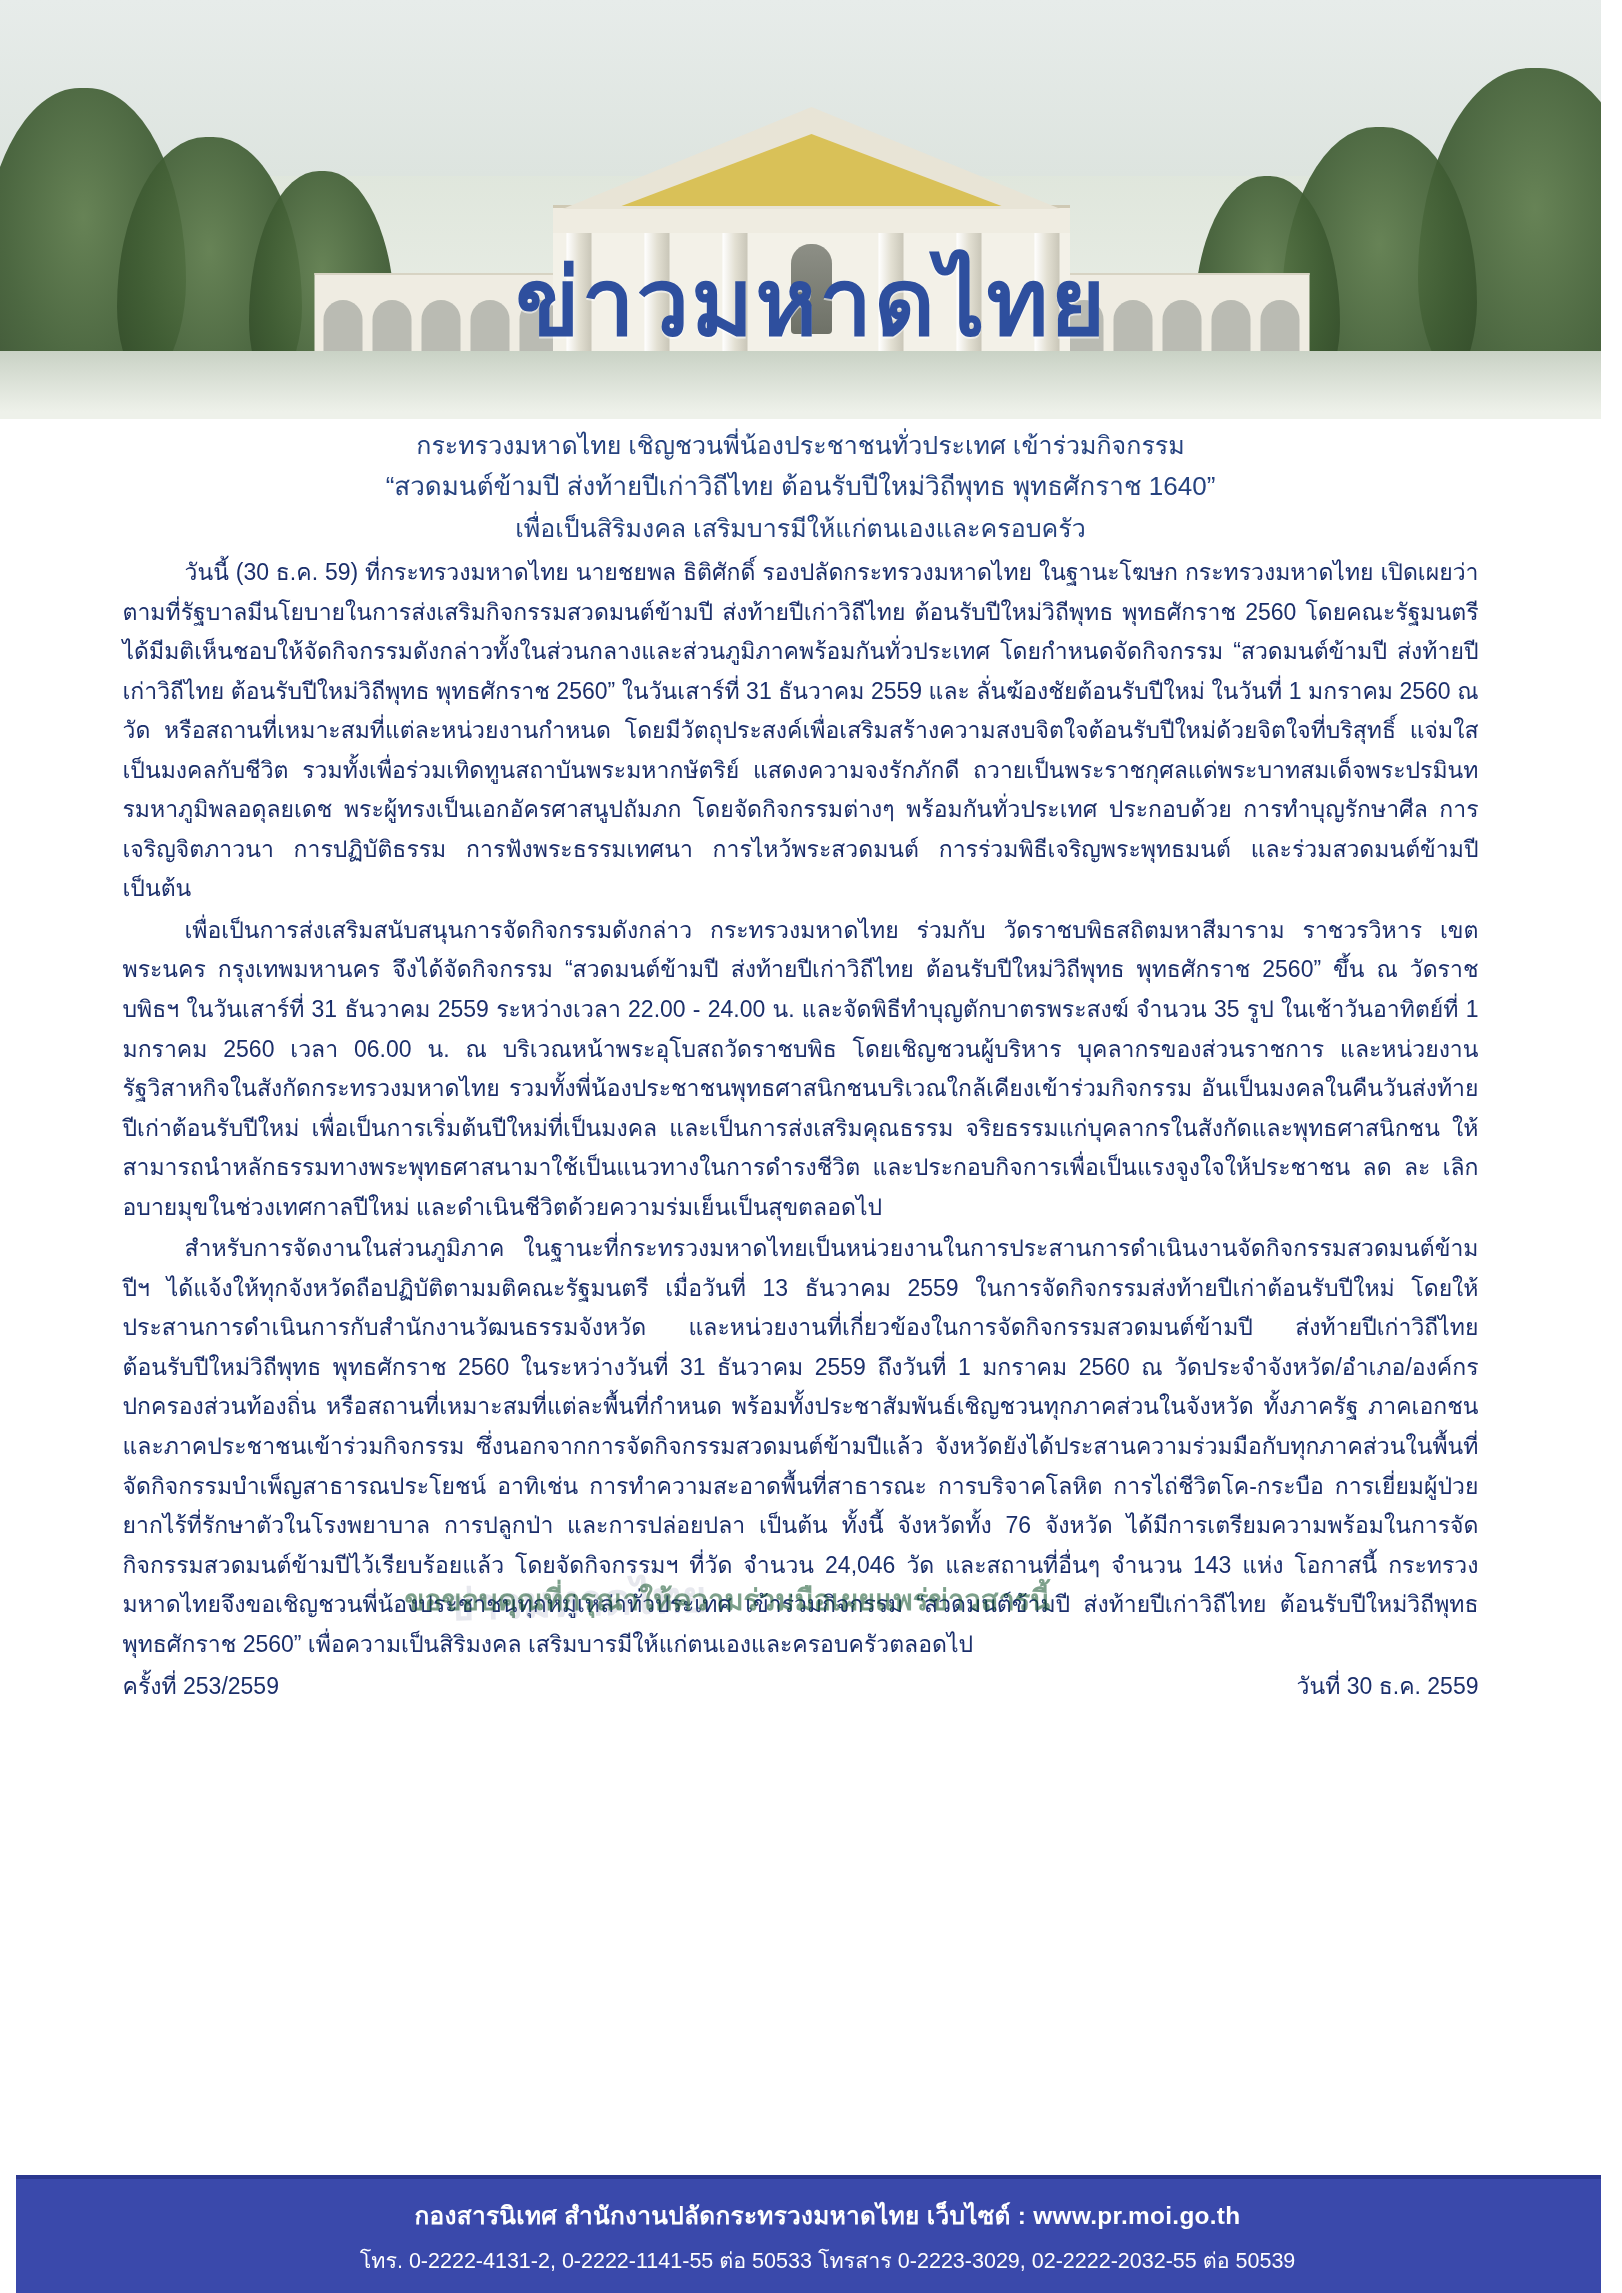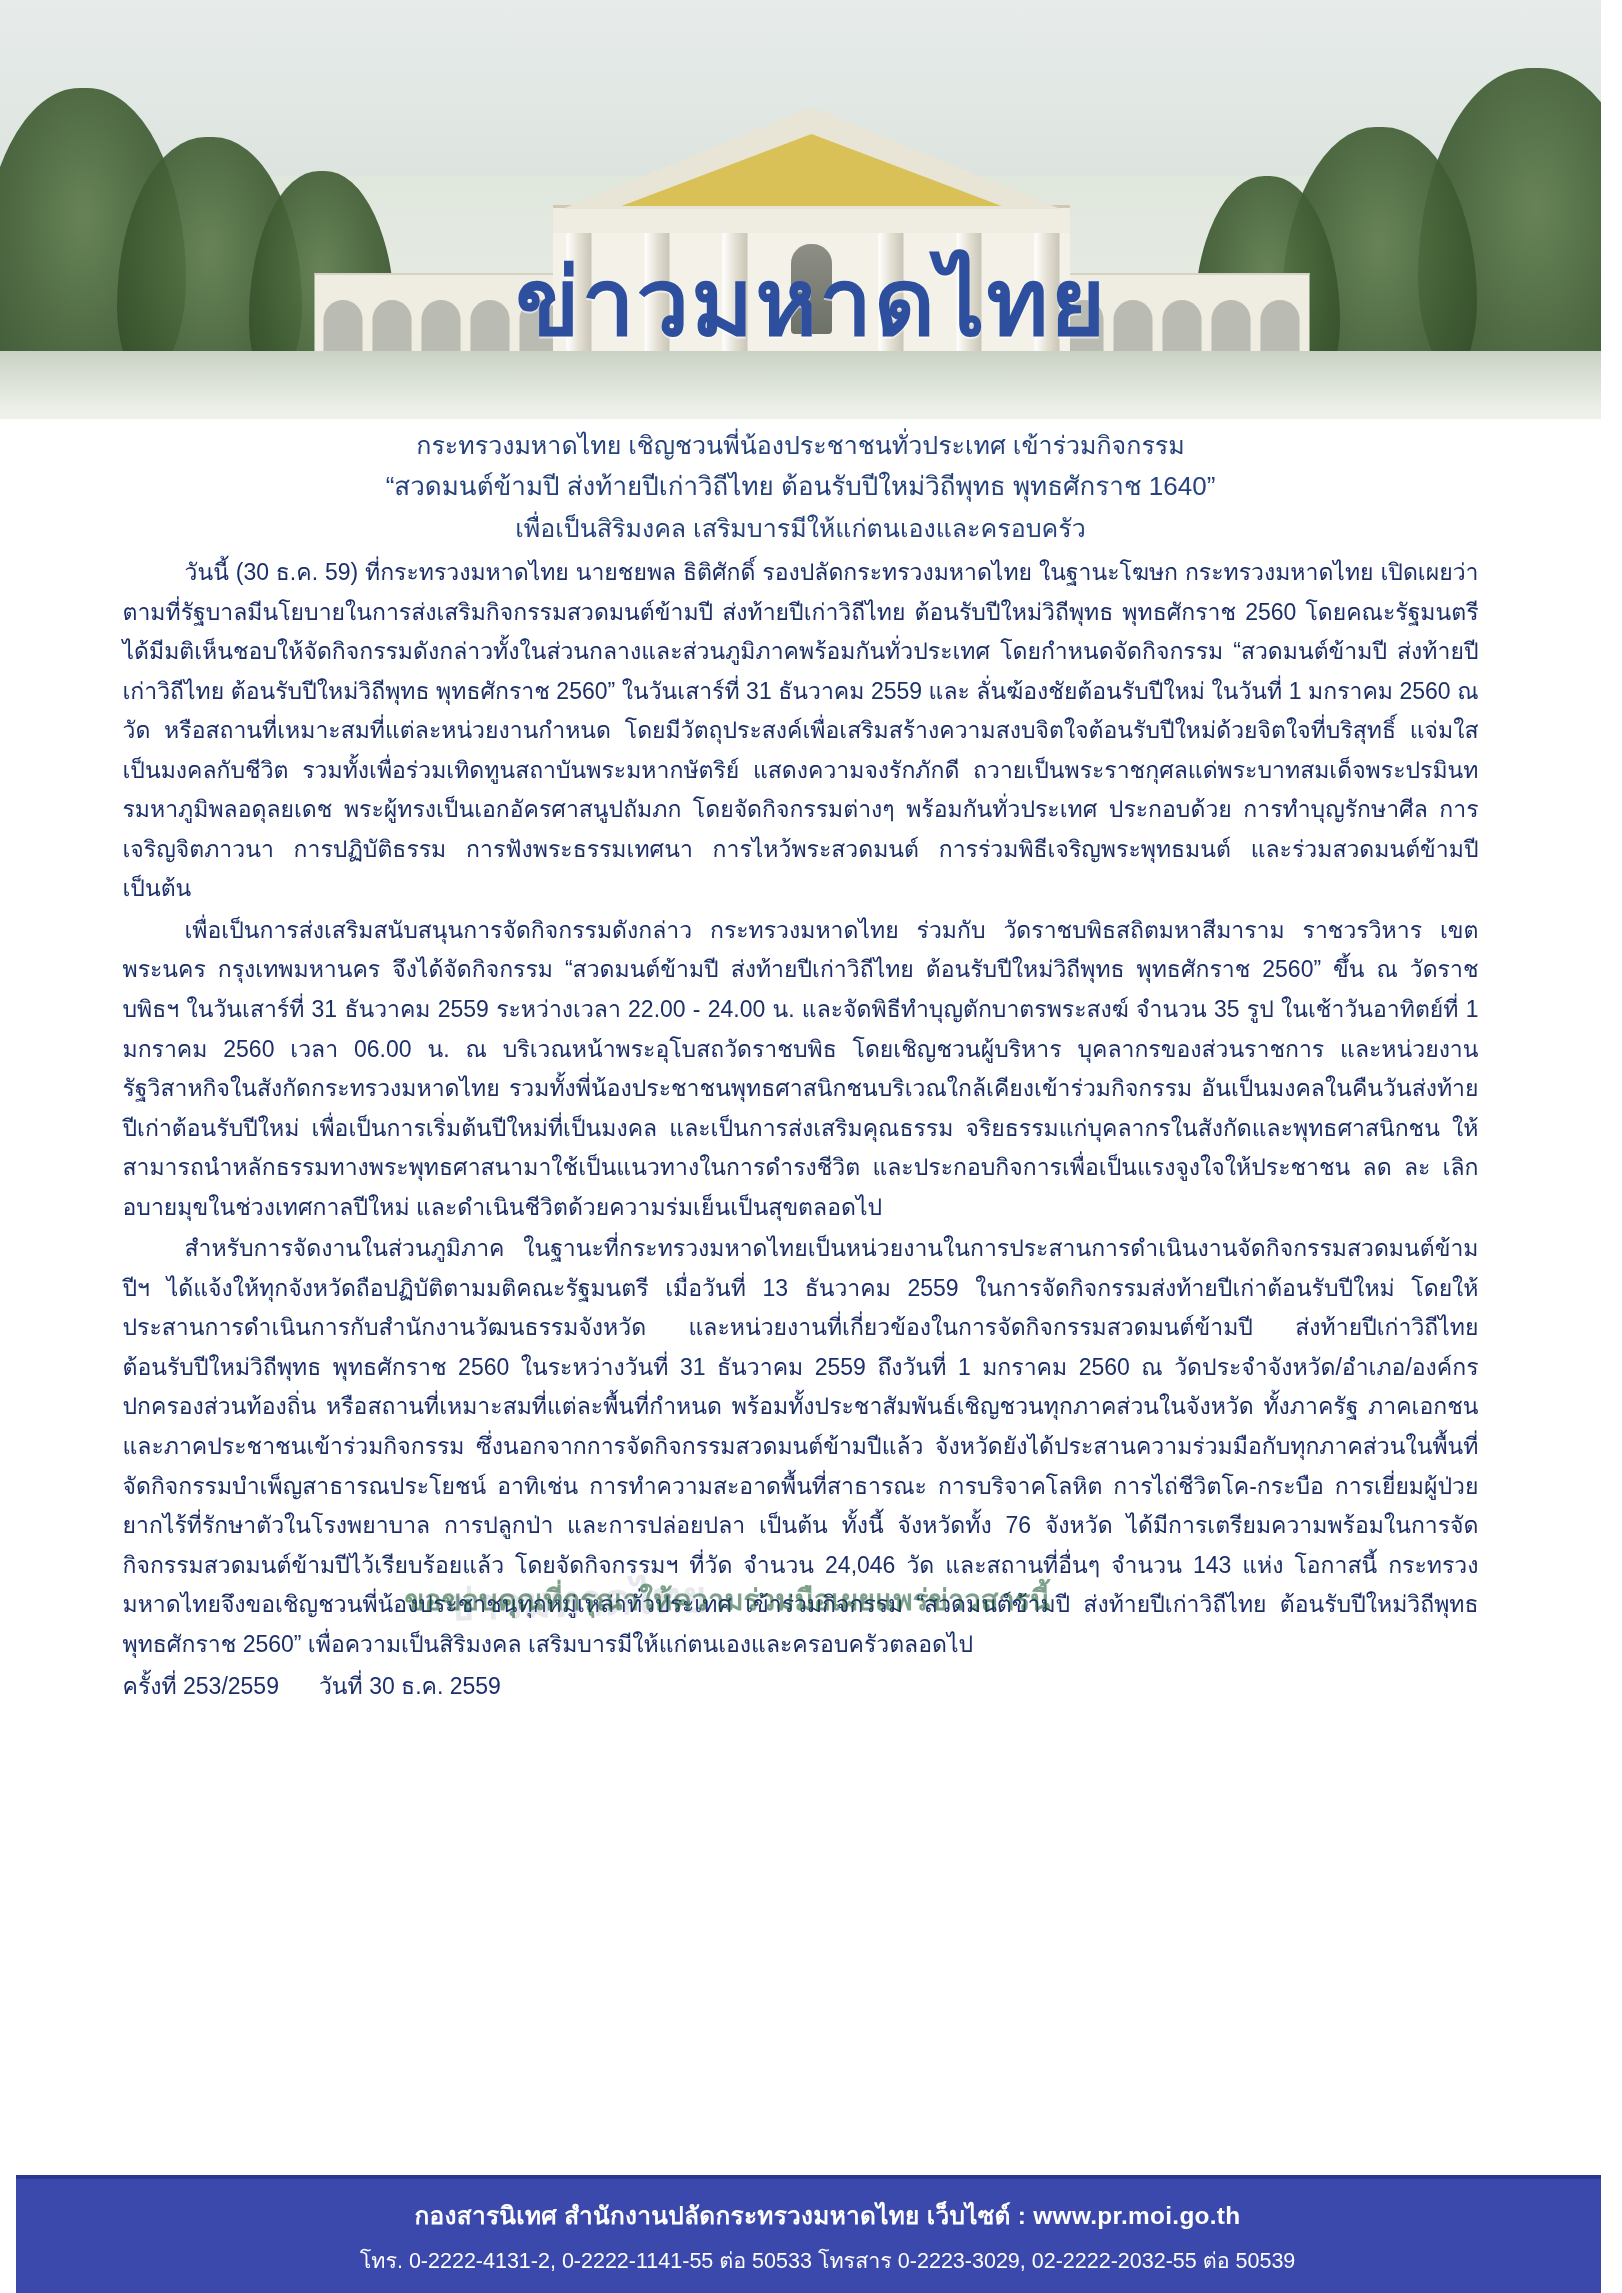--- a/index.html
+++ b/index.html
@@ -135,21 +135,21 @@
   .thanks{
     position:absolute;left:282px;bottom:41px;
     font-family:"Liberation Sans", sans-serif;
     font-size:29px;font-weight:bold;color:#14532d;opacity:.55;
     white-space:nowrap;
   }
 
   
   .meta{
     width:1356px;margin:3.9px auto 0;
-    display:flex;justify-content:flex-start;align-items:flex-end;
+    display:flex;justify-content:space-between;align-items:flex-end;
     font-family:"Liberation Sans", sans-serif;
     font-size:23px;color:#1b2f6b;
     padding-bottom:9.8px;
     gap:40px;
   }
 
   
   .footer{
     position:absolute;left:16px;bottom:0;width:1623px;height:115px;
     background:#3a49ab;

